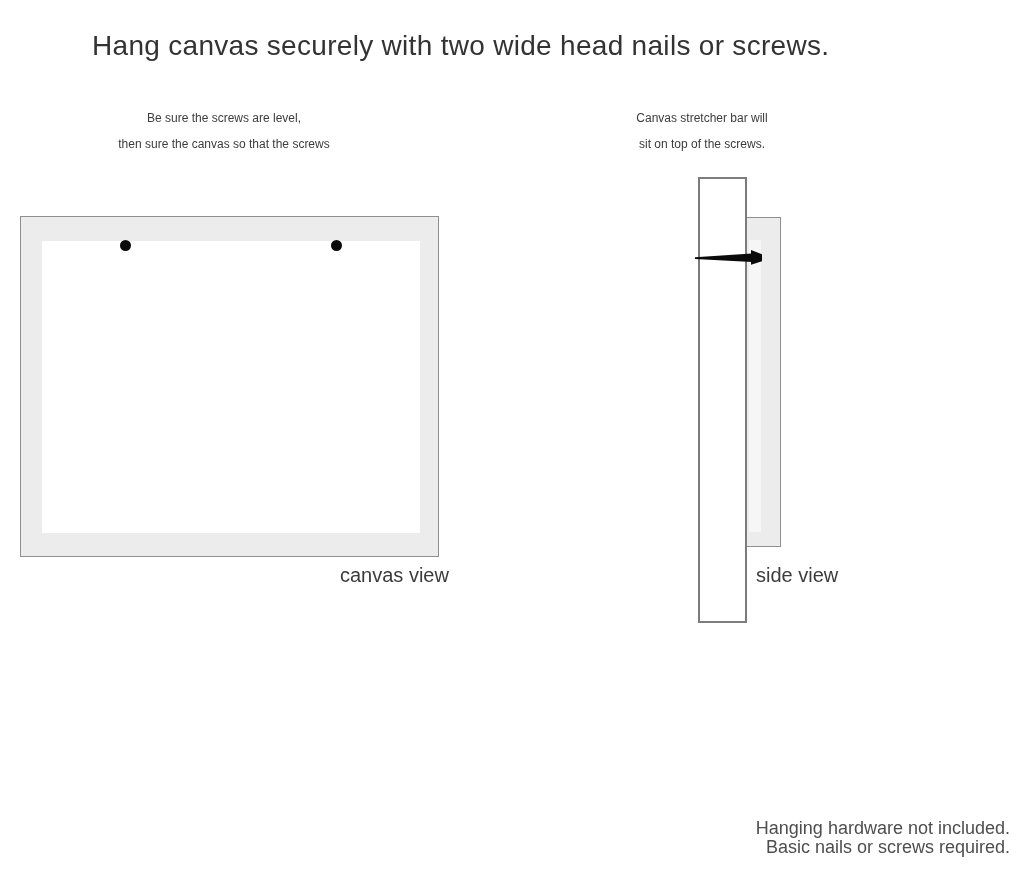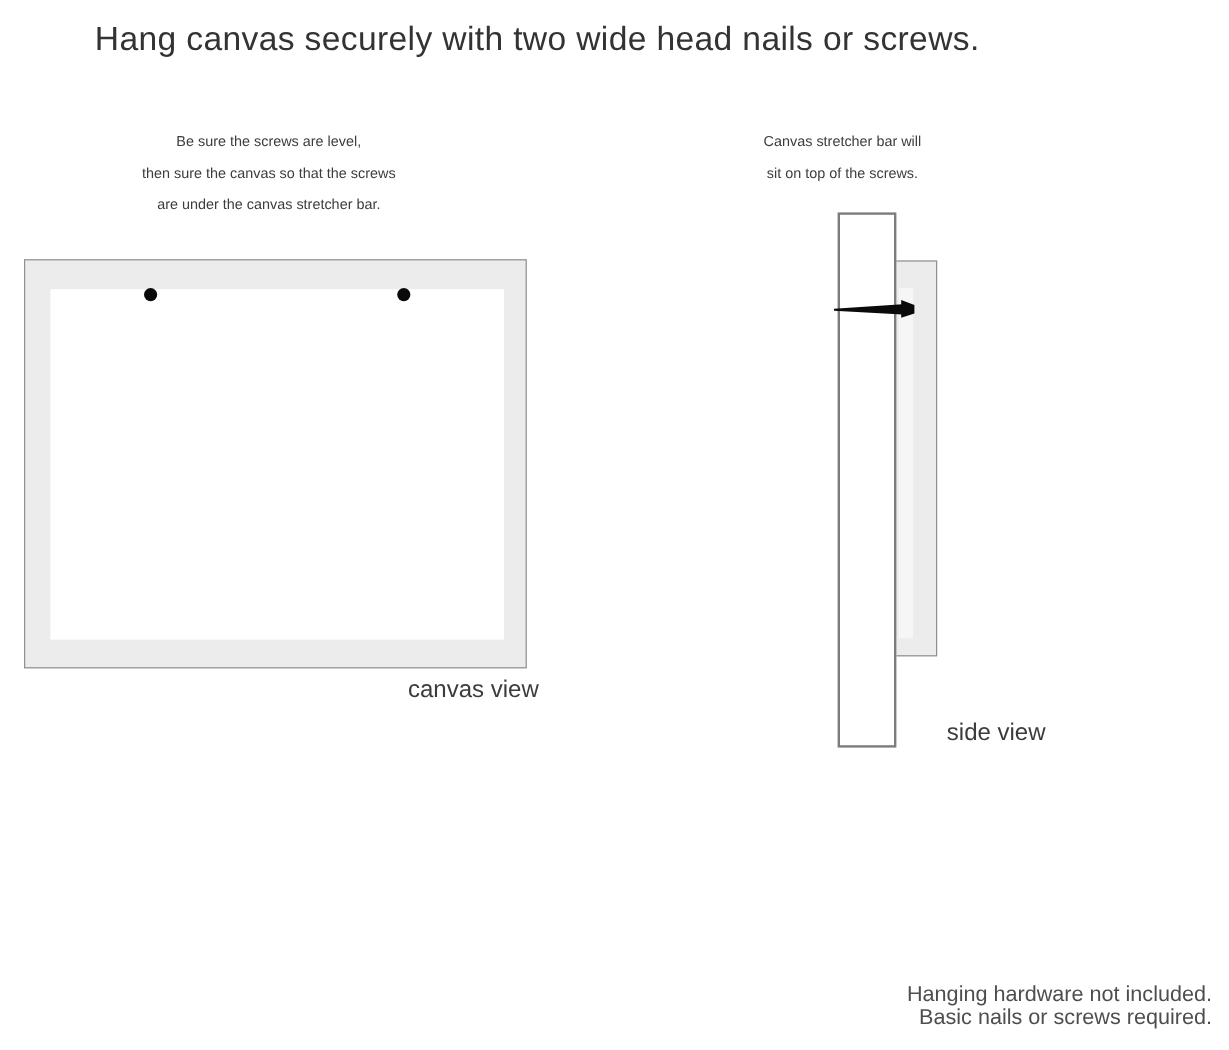--- a/index.html
+++ b/index.html
@@ -21,21 +21,21 @@
     position:relative;
     width:1024px;
     height:875px;
     background:var(--background);
     overflow:hidden;
   }
   .page-title{
     position:absolute;
     left:75px;
     top:13px;
-    margin:4px;
+    margin:17px;
     font-size:28px;
     font-weight:400;
     letter-spacing:0.3px;
     color:#333333;
     white-space:nowrap;
   }
   .instr{
     position:absolute;
     text-align:center;
     font-size:12px;
@@ -71,21 +71,21 @@
 
   .view-label{
     position:absolute;
     top:564px;
     font-size:20px;
     line-height:22px;
     color:var(--text-dark);
     white-space:nowrap;
   }
   .front-view-label{ left:340px; width:99px; text-align:right; }
-  .side-view-label{ left:789px; text-align:left;margin-top:36px; }
+  .side-view-label{ left:756px; text-align:left; }
 
   
   .side-canvas{
     position:absolute;
     left:745px; top:217px;
     width:36px; height:330px;
     background:var(--canvas-fill);
     border:1.5px solid var(--canvas-border);
     box-sizing:border-box;
     z-index:1;
@@ -124,21 +124,20 @@
 </head>
 <body>
 
 <div class="sheet">
 
   <h1 class="page-title">Hang canvas securely with two wide head nails or screws.</h1>
 
   <div class="instr instr-left">
     <div>Be sure the screws are level,</div>
     <div>then sure the canvas so that the screws</div>
-    <div>are under the canvas stretcher bar.</div>
   </div>
 
   <div class="instr instr-right">
     <div>Canvas stretcher bar will</div>
     <div>sit on top of the screws.</div>
   </div>
 
   <div class="front-canvas">
     <div class="front-canvas-inner"></div>
     <div class="screw-dot dot-1"></div>

